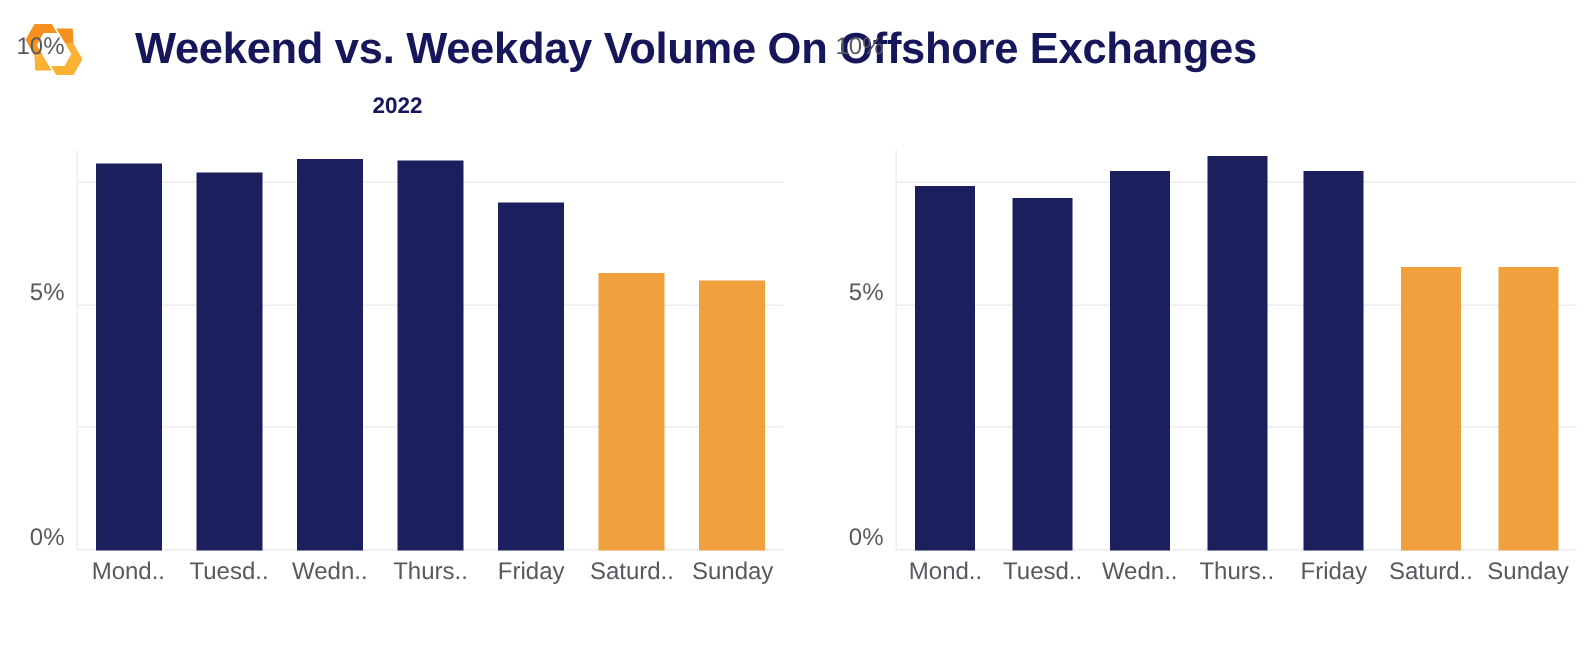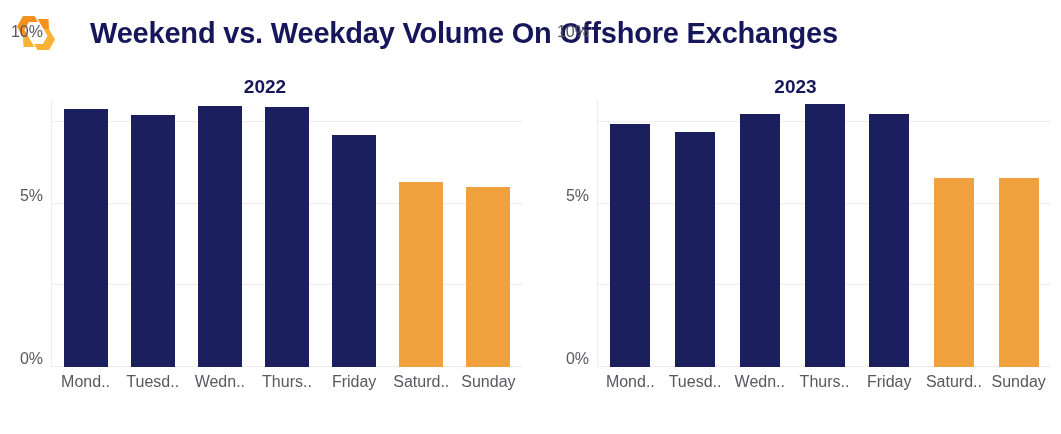--- a/index.html
+++ b/index.html
@@ -12,22 +12,22 @@
   .logo{width:44px;height:44px;flex:0 0 44px;display:block;}
   .title{
     font-size:29px;font-weight:bold;color:#16165a;
     letter-spacing:-0.2px;margin-left:32px;white-space:nowrap;
     line-height:44px;
   }
   .panels{display:flex;width:1061px;height:376px;}
   .panel{width:530px;position:relative;}
   .panel.right{width:531px;}
   .panel-title{
-    text-align:center;font-size:19px;font-weight:bold;color:#16165a;
-    height:30px;line-height:30px;margin-top:20px;
+    text-align:center;font-size:15px;font-weight:bold;color:#16165a;
+    height:30px;line-height:30px;margin-top:4px;
   }
   .plot{position:absolute;left:0;right:0;top:46px;bottom:0;}
   .axis-area{position:absolute;left:52px;right:8px;top:24px;height:245px;}
   .panel.right .axis-area{left:68px;right:10px;}
   .gridline{position:absolute;left:0;right:0;height:1px;background:#ececf1;}
   .ytick{
     position:absolute;right:calc(100% + 9px);
     font-size:16px;color:#58585f;white-space:nowrap;
     transform:translateY(-50%);line-height:1;margin-top:11px;
   }
@@ -107,21 +107,20 @@
           <div class="xlabel">Wedn..</div>
           <div class="xlabel">Thurs..</div>
           <div class="xlabel">Friday</div>
           <div class="xlabel">Saturd..</div>
           <div class="xlabel">Sunday</div>
         </div>
     </div>
   </div>
 
   <div class="panel right">
-    <div class="panel-title">2023</div>
     <div class="plot">
       <div class="axis-area">
         <div class="yaxis-line"></div>
         <div class="grid-and-ticks">
             <div class="gridline" style="bottom: 0px;">
               <div class="ytick" style="bottom: 0px; margin-bottom: -0.5em;">0%</div>
             </div>
             <div class="gridline" style="bottom: 81.6667px;">
               <div class="ytick" style="bottom: 81.6667px; margin-bottom: -0.5em;">5%</div>
             </div>

